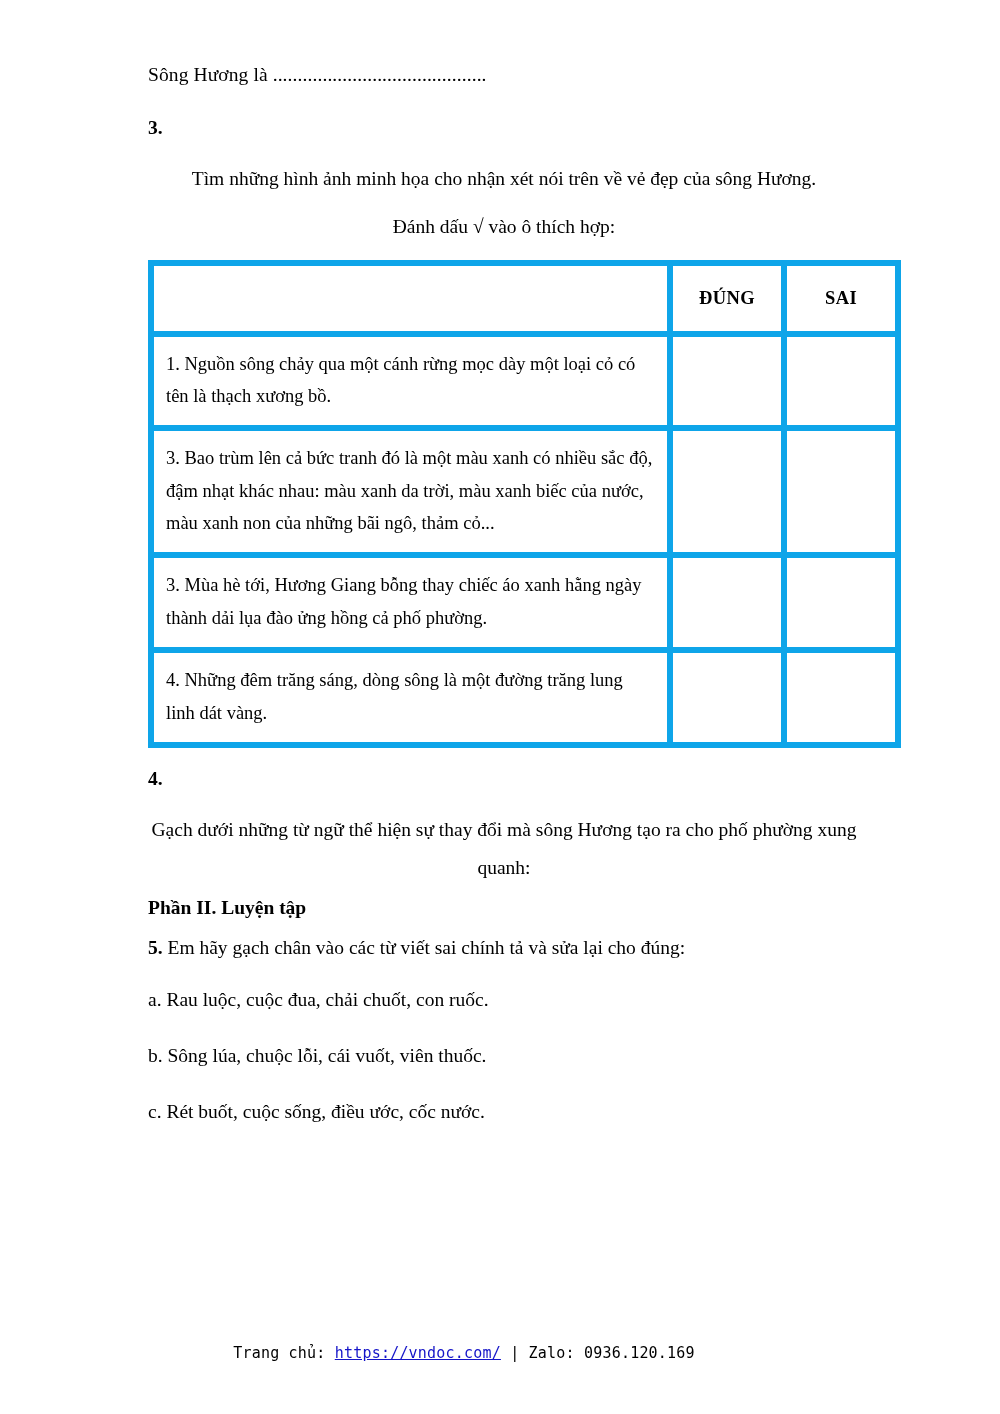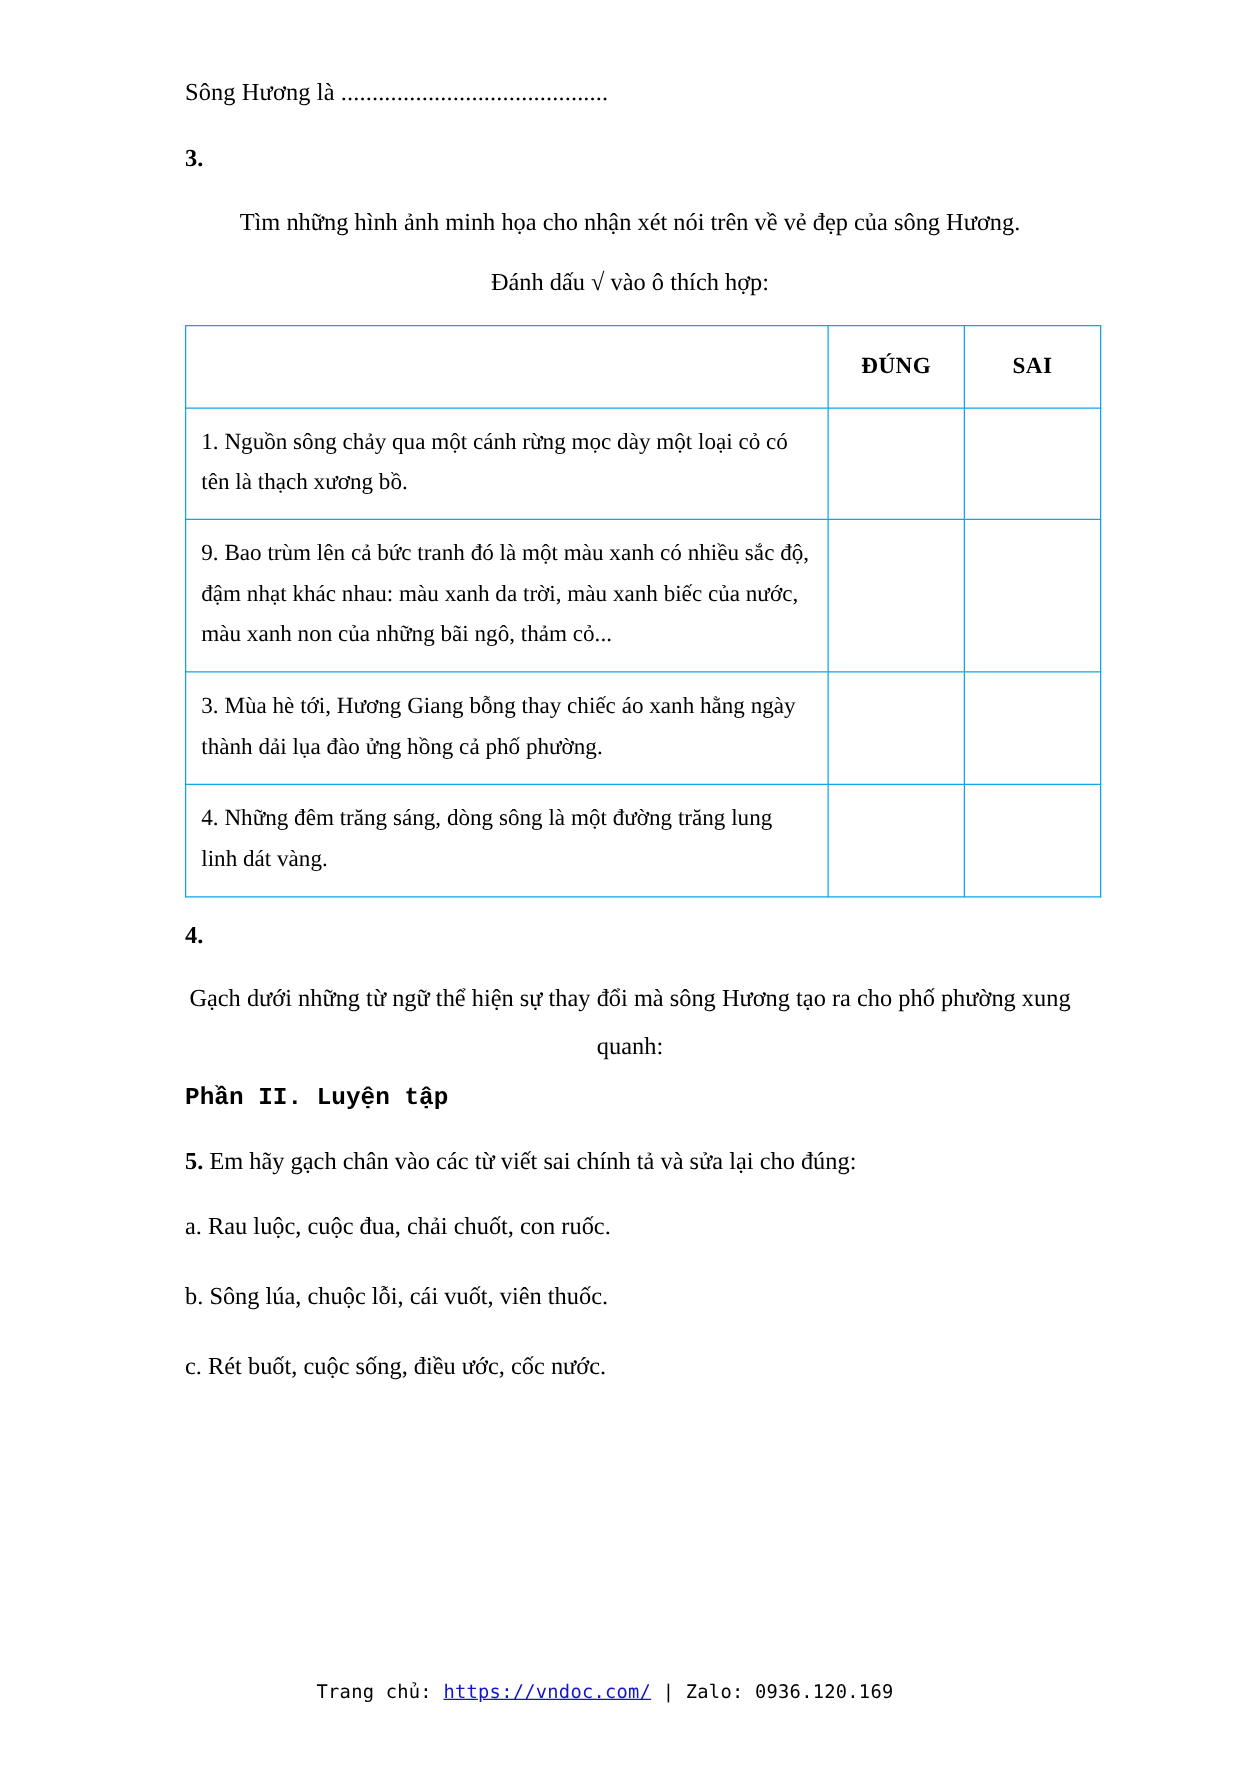--- a/index.html
+++ b/index.html
@@ -41,21 +41,21 @@
     margin: 0 0 14px 0;
     line-height: 1.9;
   }
   table.truefalse {
     border-collapse: collapse;
     width: 705px;
     margin: 14px 0 12px 0;
     table-layout: fixed;
   }
   table.truefalse td, table.truefalse th {
-    border: 1px solid #0ea5e9;
+    border: 6px solid #0ea5e9;
     padding: 11px 12px 13px 12px;
     vertical-align: top;
     font-size: 18.5px;
     line-height: 1.75;
     font-weight: normal;
     text-align: left;
   }
   table.truefalse th.hdr {
     text-align: center;
     font-weight: bold;
@@ -65,22 +65,21 @@
     letter-spacing: 0.4px;
   }
   .col-statement { width: 505px; }
   .col-dung { width: 100px; }
   .col-sai { width: 100px; }
   .blank-cell { height: 1px; }
   .hdr-empty { }
   .section-title {
     font-size: 19.5px;
     font-weight: bold;
-    margin: 6px 0 22px 0;
-    font-family: Liberation Mono, monospace;
+    margin: 6px 0 10px 0;
   }
   .q-line {
     font-size: 19.5px;
     line-height: 1.95;
     margin: 0 0 14px 0;
   }
   .q-num {
     font-weight: bold;
   }
   .sub-line {
@@ -91,21 +90,20 @@
   .footer {
     position: absolute;
     left: 0;
     bottom: 52px;
     width: 928px;
     text-align: center;
     font-family: "DejaVu Sans Mono", monospace;
     font-size: 15px;
     color: #000000;
     letter-spacing: 0.2px;
-    margin-left: 20px;
   }
   .footer a {
     color: #1414c8;
     text-decoration: underline;
   }
   .tbl-wrap { margin-bottom: 10px; }
 </style>
 </head>
 <body>
 
@@ -125,21 +123,21 @@
         <th class="hdr hdr-empty col-statement"></th>
         <th class="hdr col-dung">ĐÚNG</th>
         <th class="hdr col-sai">SAI</th>
       </tr>
       <tr>
         <td class="col-statement">1. Nguồn sông chảy qua một cánh rừng mọc dày một loại cỏ có tên là thạch xương bồ.</td>
         <td class="col-dung blank-cell"></td>
         <td class="col-sai blank-cell"></td>
       </tr>
       <tr>
-        <td class="col-statement">9. Bao trùm lên cả bức tranh đó là một màu xanh có nhiều sắc độ, đậm nhạt khác nhau: màu xanh da trời, màu xanh biếc của nước, màu xanh non của những bãi ngô, thảm cỏ...</td>
+        <td class="col-statement">3. Bao trùm lên cả bức tranh đó là một màu xanh có nhiều sắc độ, đậm nhạt khác nhau: màu xanh da trời, màu xanh biếc của nước, màu xanh non của những bãi ngô, thảm cỏ...</td>
         <td class="col-dung blank-cell"></td>
         <td class="col-sai blank-cell"></td>
       </tr>
       <tr>
         <td class="col-statement">3. Mùa hè tới, Hương Giang bỗng thay chiếc áo xanh hằng ngày thành dải lụa đào ửng hồng cả phố phường.</td>
         <td class="col-dung blank-cell"></td>
         <td class="col-sai blank-cell"></td>
       </tr>
       <tr>
         <td class="col-statement">4. Những đêm trăng sáng, dòng sông là một đường trăng lung linh dát vàng.</td>

